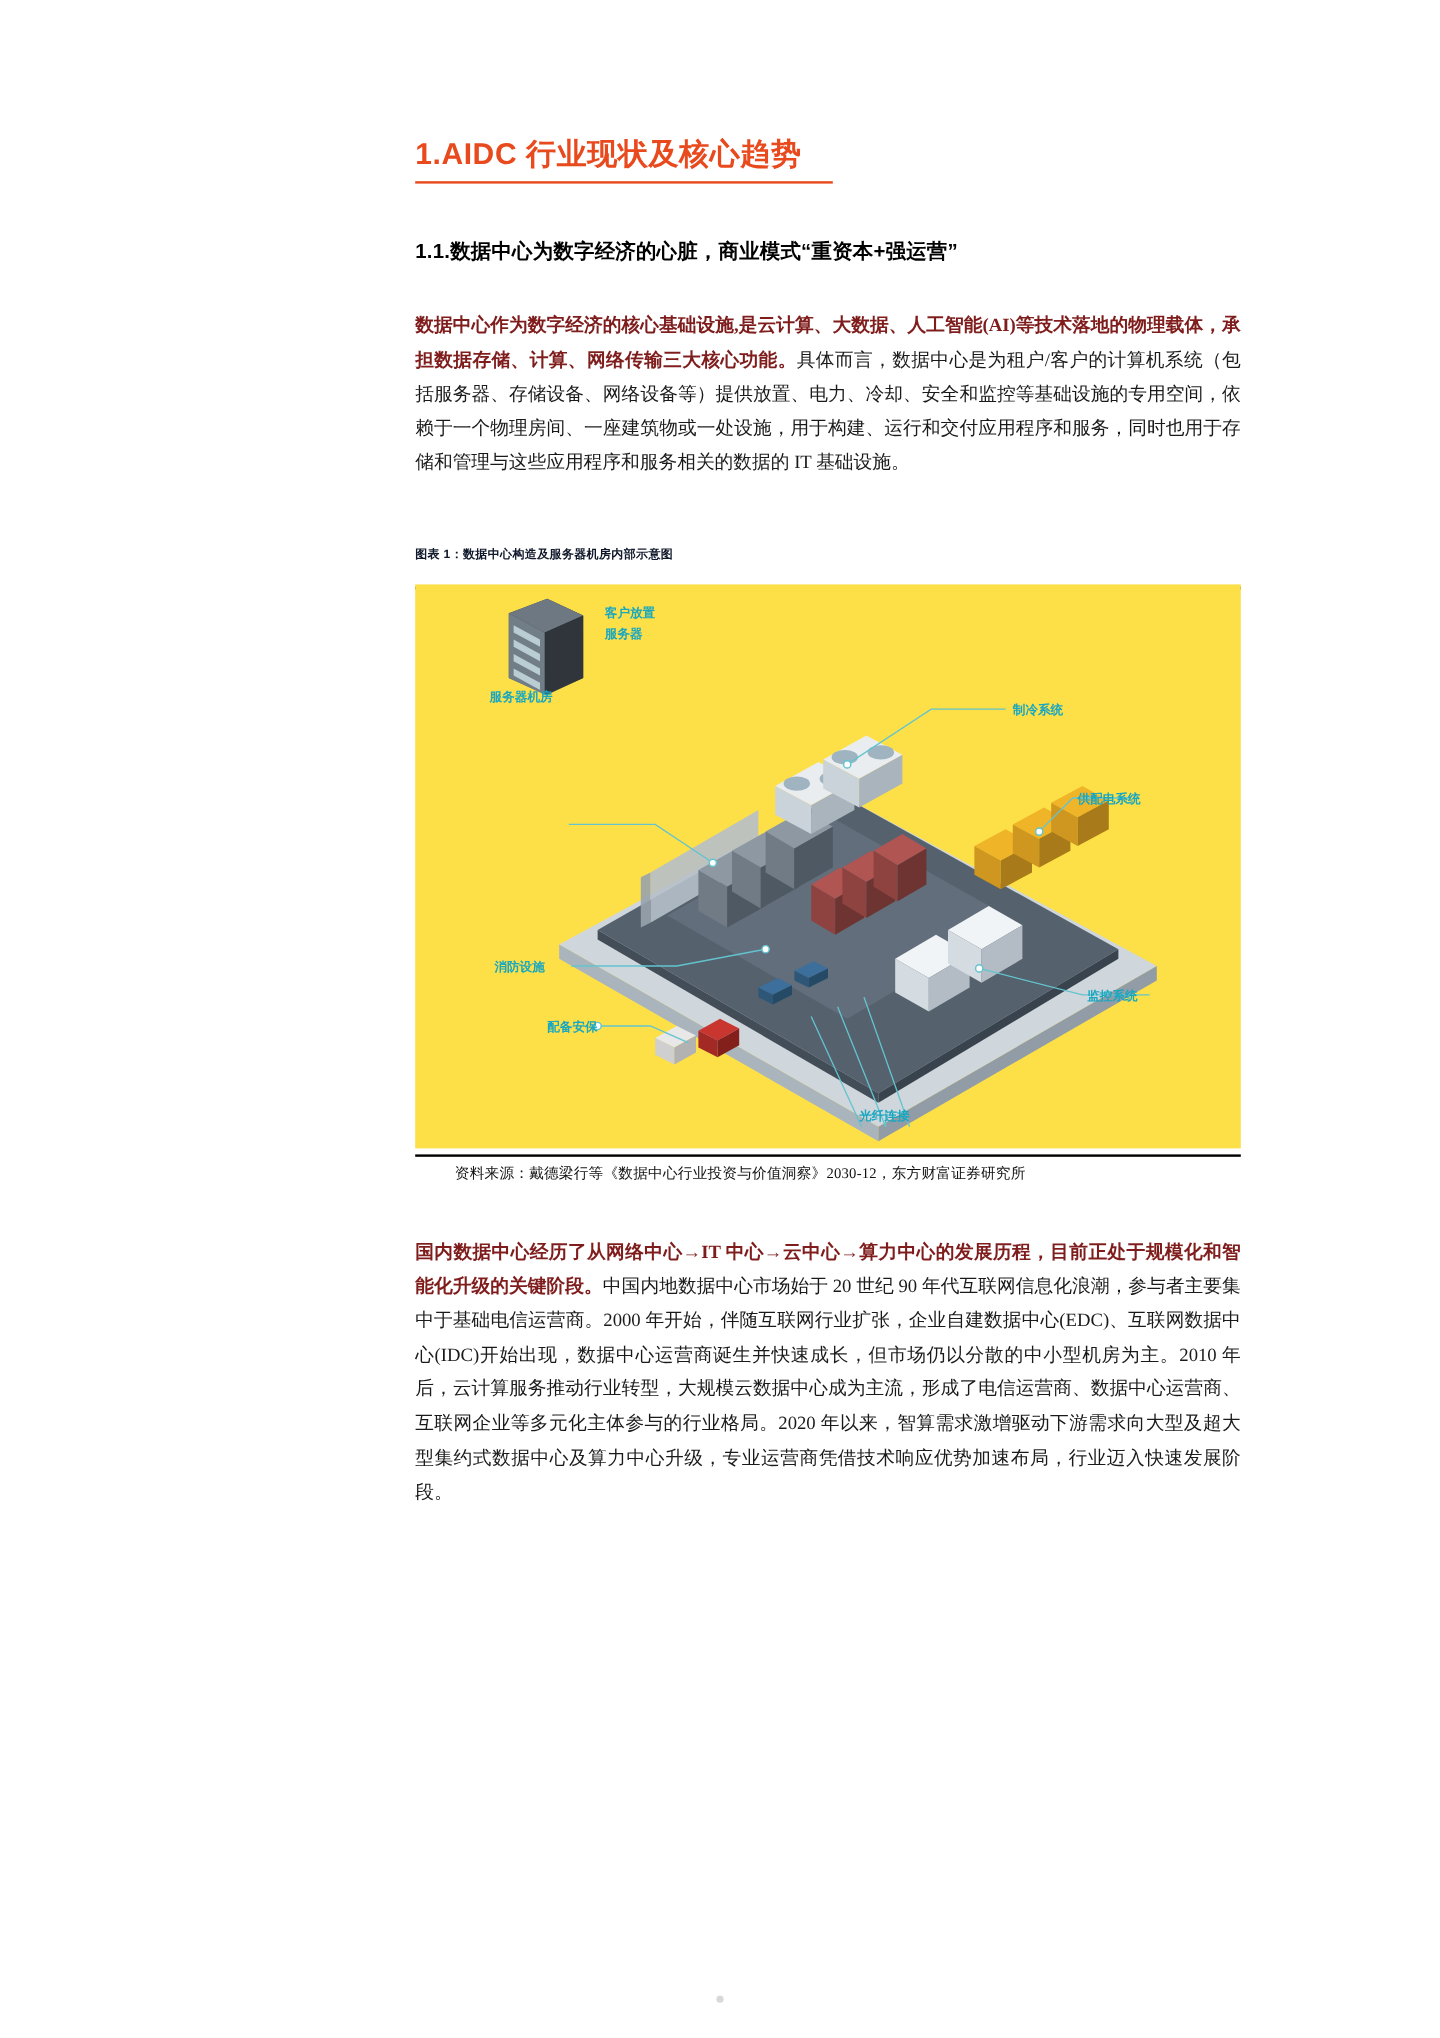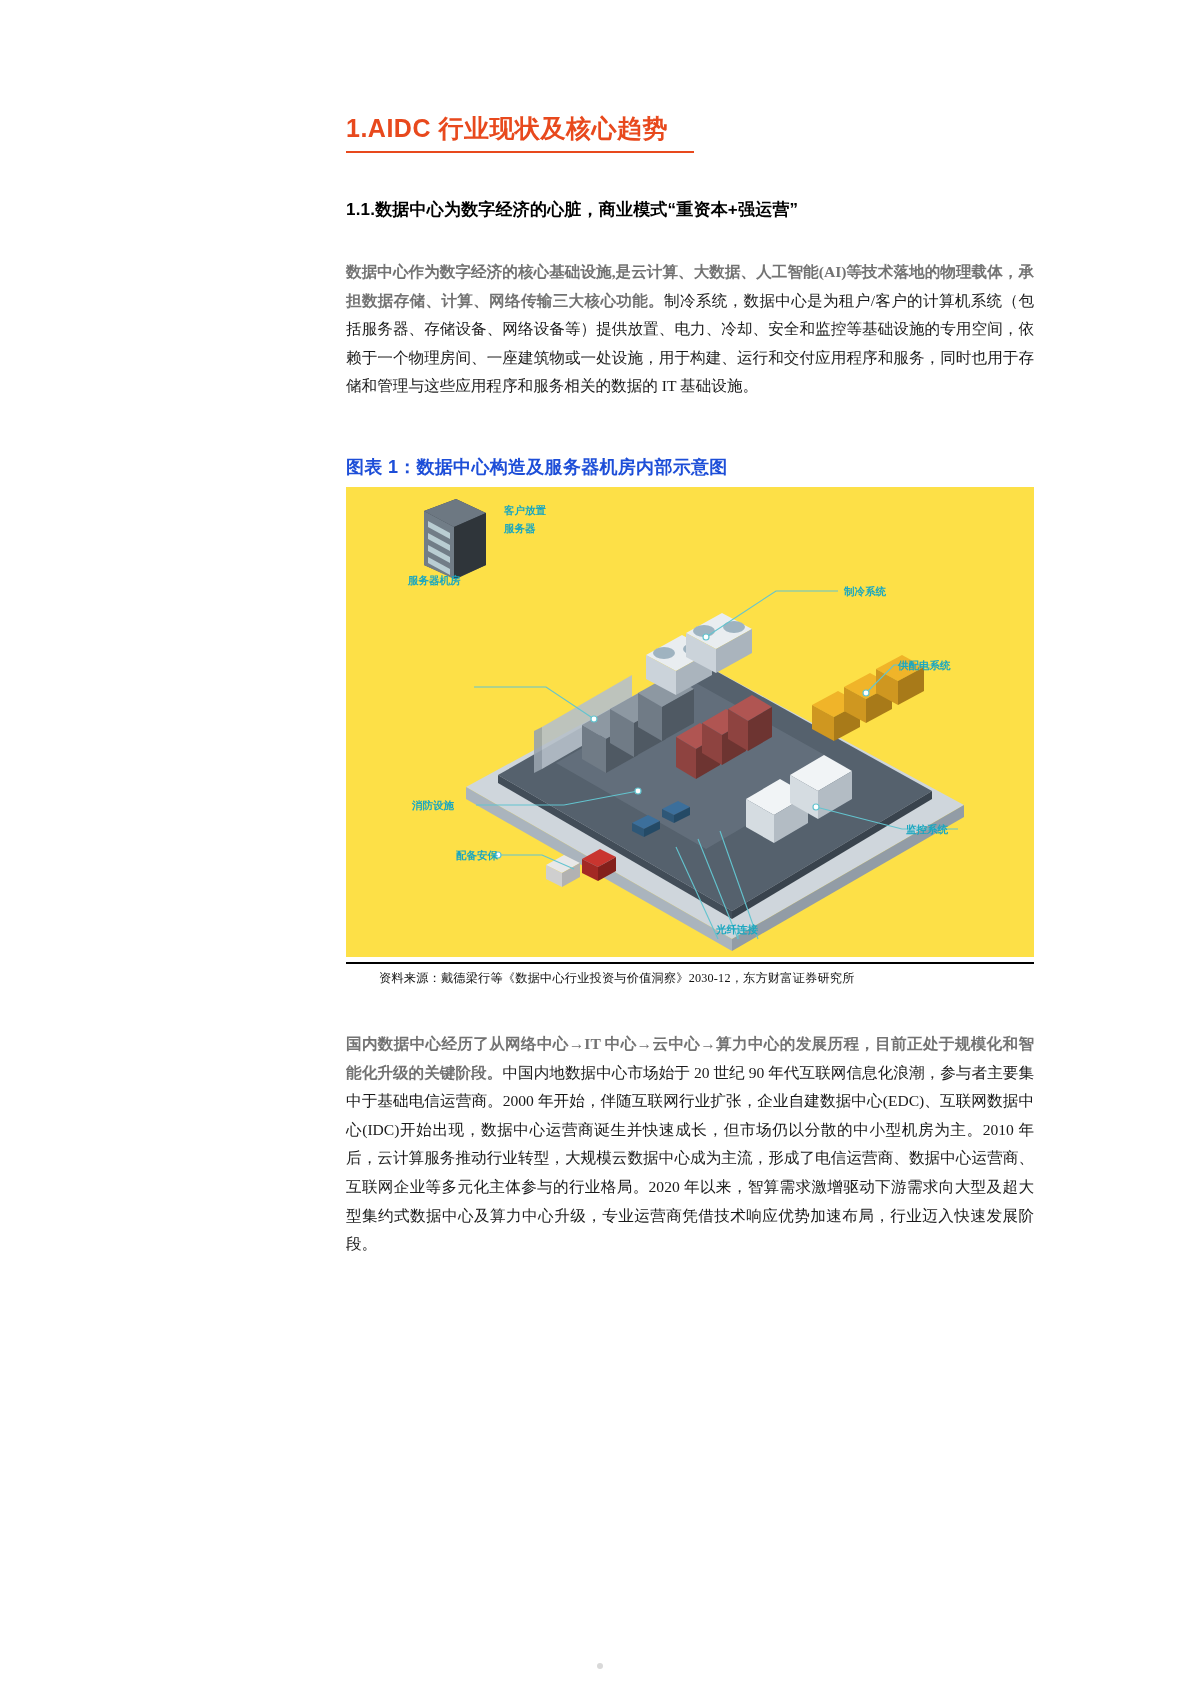--- a/index.html
+++ b/index.html
@@ -56,36 +56,36 @@
     left:346px;
     width:688px;
     font-size:15.6px;
     line-height:28.6px;
     text-align:justify;
     text-justify:inter-ideograph;
     color:#1a1a1a;
   }
   .para .lead{
     font-weight:bold;
-    color:#737373;
+    color:#7f1d1d;
   }
   .para.p1{ top:258px; }
   .para.p2{ top:1030px; }
 
   
   .fig-title-wrap{
     position:absolute;
     left:346px;top:455px;
     width:688px;
   }
   .fig-title{
-    font-size:18px;
+    font-size:10px;
     font-weight:bold;
     font-family:"Liberation Sans","DejaVu Sans",sans-serif;
-    color:#1d4ed8;
+    color:#0f172a;
     padding-bottom:20px;
     letter-spacing:0.3px;
   }
   .fig-rule-top{
     width:688px;height:2px;background:#000;
   }
   .fig-box{
     position:absolute;
     left:346px;top:487px;
     width:688px;height:470px;
@@ -140,21 +140,21 @@
 <body>
 
 <div class="page">
 
   <div class="h1">1.AIDC 行业现状及核心趋势</div>
   <div class="h1-rule"></div>
 
   <div class="h2">1.1.数据中心为数字经济的心脏，商业模式“重资本+强运营”</div>
 
   <div class="para p1">
-    <span class="lead">数据中心作为数字经济的核心基础设施,是云计算、大数据、人工智能(AI)等技术落地的物理载体，承担数据存储、计算、网络传输三大核心功能。</span><span>制冷系统，数据中心是为租户/客户的计算机系统（包括服务器、存储设备、网络设备等）提供放置、电力、冷却、安全和监控等基础设施的专用空间，依赖于一个物理房间、一座建筑物或一处设施，用于构建、运行和交付应用程序和服务，同时也用于存储和管理与这些应用程序和服务相关的数据的 IT 基础设施。</span>
+    <span class="lead">数据中心作为数字经济的核心基础设施,是云计算、大数据、人工智能(AI)等技术落地的物理载体，承担数据存储、计算、网络传输三大核心功能。</span><span>具体而言，数据中心是为租户/客户的计算机系统（包括服务器、存储设备、网络设备等）提供放置、电力、冷却、安全和监控等基础设施的专用空间，依赖于一个物理房间、一座建筑物或一处设施，用于构建、运行和交付应用程序和服务，同时也用于存储和管理与这些应用程序和服务相关的数据的 IT 基础设施。</span>
   </div>
 
   <div class="fig-title-wrap">
     <div class="fig-title">图表 1：数据中心构造及服务器机房内部示意图</div>
     <div class="fig-rule-top"></div>
   </div>
 
   <div class="fig-box">
     <svg class="diagram" viewBox="0 0 688 470">
       <defs>

